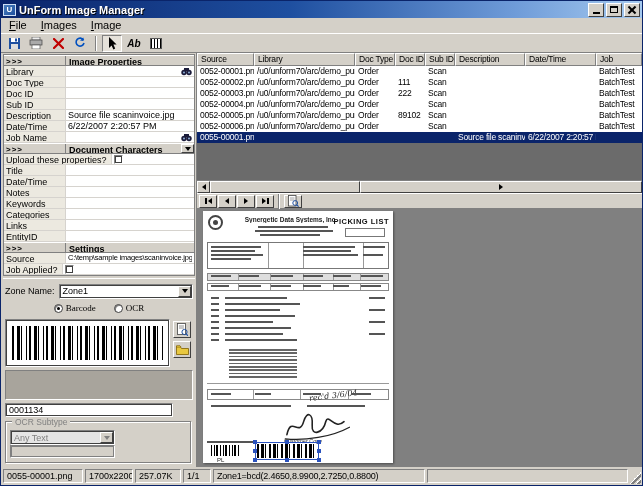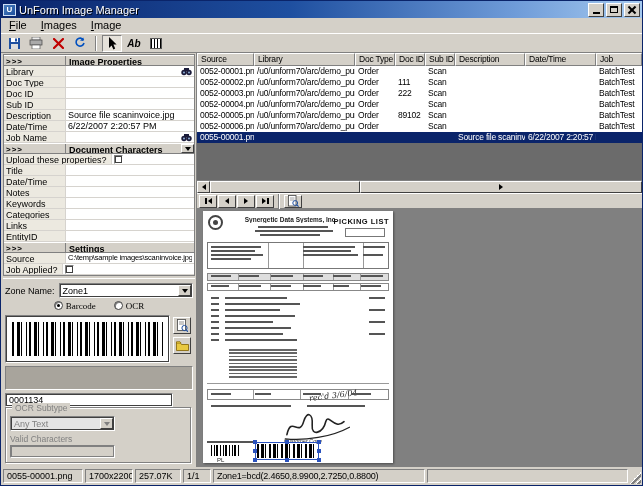--- a/index.html
+++ b/index.html
@@ -3,21 +3,21 @@
 <meta charset="utf-8">
 <style>
   *{box-sizing:border-box;margin:0;padding:0;}
   html,body{width:643px;height:486px;overflow:hidden;}
   body{font-family:"Liberation Sans",sans-serif;background:#808080;font-size:9px;color:#000;}
   .window{width:643px;height:486px;display:flex;flex-direction:column;background:#D4D0C8;border:1px solid #0A246A;}
 
   
   .titlebar{height:17px;flex:0 0 17px;background:linear-gradient(90deg,#0A246A 0%,#1E4FA0 45%,#6E9BD8 80%,#A6CAF0 100%);display:flex;align-items:center;padding:0 2px;}
   .title-icon{width:13px;height:12px;margin-right:3px;background:linear-gradient(135deg,#4A7EBB,#1E4FA0);border:1px solid #cfe0f5;color:#fff;font-size:8px;font-weight:bold;display:flex;align-items:center;justify-content:center;}
-  .title-text{flex:1;color:#fff;font-weight:normal;font-size:11px;text-shadow:1px 1px 0 #000;white-space:nowrap;overflow:hidden;}
+  .title-text{flex:1;color:#fff;font-weight:bold;font-size:11px;text-shadow:1px 1px 0 #000;white-space:nowrap;overflow:hidden;}
   .cap-btn{width:16px;height:14px;margin-left:2px;background:#D4D0C8;border:1px solid;border-color:#fff #404040 #404040 #fff;display:flex;align-items:center;justify-content:center;}
   .g-min{width:7px;height:2px;background:#000;margin-top:7px;}
   .g-max{width:8px;height:7px;border:1px solid #000;border-top-width:2px;}
   .g-close{position:relative;width:8px;height:8px;}
   .g-close::before,.g-close::after{content:"";position:absolute;left:3px;top:-1px;width:2px;height:10px;background:#000;}
   .g-close::before{transform:rotate(45deg);} .g-close::after{transform:rotate(-45deg);}
 
   
   .menubar{height:15px;flex:0 0 15px;display:flex;align-items:center;font-size:11px;background:#D4D0C8;padding-left:1px;}
   .menu-item{padding:0 7px;line-height:15px;}
@@ -394,21 +394,20 @@
         <div class="value-box">0001134</div>
         <div class="zone-spacer"></div>
         <div class="ocr-group">
           <span class="ocr-legend">OCR Subtype</span>
           <span class="combo disabled">
             <span>Any Text</span>
             <span class="combo-btn">
                 <span class="tri dis"></span>
               </span>
           </span>
-          <div class="vc-label">Valid Characters</div>
           <div class="vc-input"></div>
         </div>
       </div>
     </div>
 
     <div class="right">
       <div class="grid-header" id="grid-header">
           <div class="trow">
             <div class="tcell hc c0">Source</div>
             <div class="tcell hc c1">Library</div>

